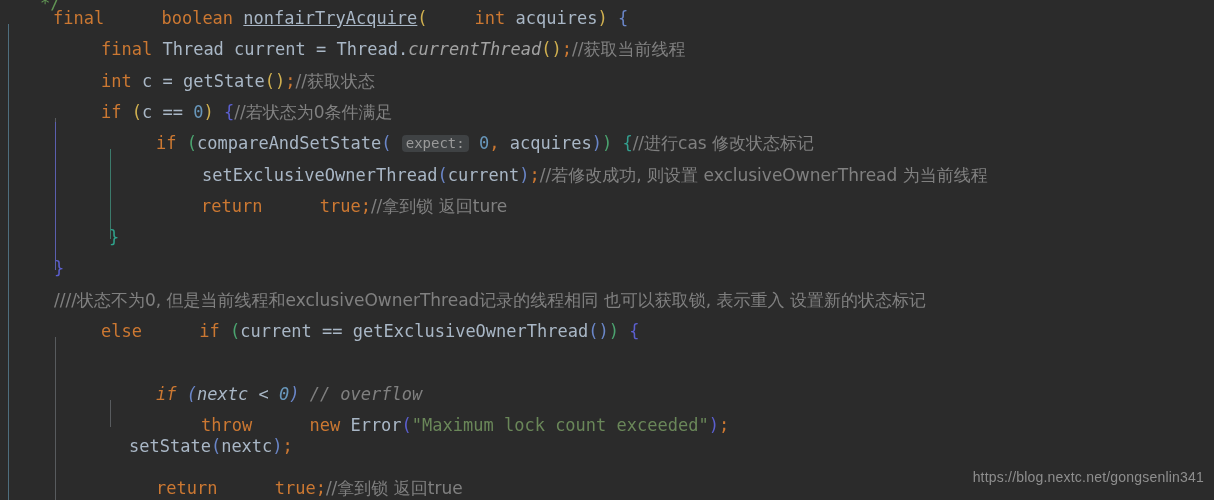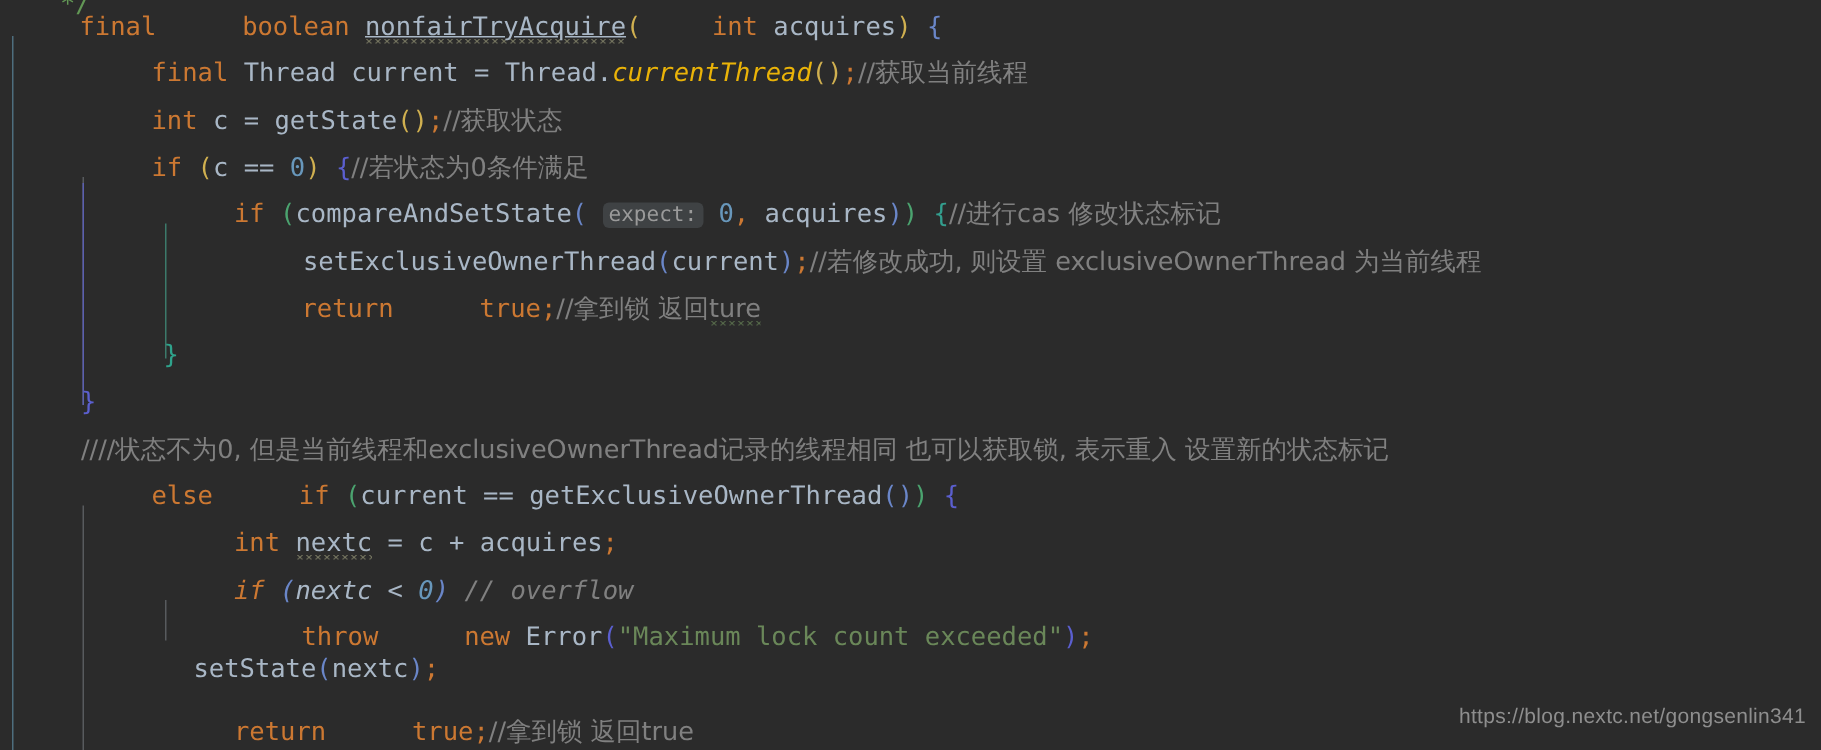--- a/index.html
+++ b/index.html
@@ -42,21 +42,21 @@
   }
   .line .ind { display: inline-block; }
 
   
   .kw       { color: #CC7832; margin-left: 47px; }          
   .def      { color: #A9B7C6; text-align: right; }          
   .fn-u     { color: #A9B7C6; text-decoration: underline; }
   .num      { color: #6897BB; }          
   .str      { color: #6A8759; }          
   .cmt      { color: #808080; }
-  .static   { color: #eab308; font-style: italic; }
+  .static   { color: #a3a3a3; font-style: italic; }
   .semi     { color: #CC7832; }
   .p-yellow { color: #D0B050; }
   .p-green  { color: #4BA36F; }
   .p-blue   { color: #6A86C8; }
   .p-violet { color: #5B5FCF; }
   .p-teal   { color: #339E8E; }
   .br-violet{ color: #5B5FCF; }
   .br-teal  { color: #2FA38C; }
 
   
@@ -145,21 +145,20 @@
   <div class="line" style="top: 189.8px;"><span class="ind" style="width:148px;"></span><span class="kw">return</span><span class="def"> </span><span class="kw">true</span><span class="semi">;</span><span class="cmt cjk"><span class="cmt">//拿到锁 返回<span class="wavy">ture</span></span></span></div>
 
   <div class="line" style="top: 221.1px;"><span class="ind" style="width:103px;"></span><span class="br-teal">}</span></div>
 
   <div class="line" style="top: 252.4px;"><span class="ind" style="width:48px;"></span><span class="br-violet">}</span></div>
 
   <div class="line" style="top: 283.7px;"><span class="ind" style="width:48px;"></span><span class="cmt cjk">////状态不为0, 但是当前线程和exclusiveOwnerThread记录的线程相同 也可以获取锁, 表示重入 设置新的状态标记</span></div>
 
   <div class="line" style="top: 315px;"><span class="ind" style="width:48px;"></span><span class="kw">else</span><span class="def"> </span><span class="kw">if</span><span class="def"> </span><span class="p-green">(</span><span class="def">current</span><span class="def"> == </span><span class="def">getExclusiveOwnerThread</span><span class="p-blue">()</span><span class="p-green">)</span><span class="def"> </span><span class="p-violet">{</span></div>
 
-  <div class="line" style="top: 346.3px;"><span class="ind" style="width:103px;"></span><span class="kw">int</span><span class="def"> </span><span class="def wavy-gray">nextc</span><span class="def"> = </span><span class="def">c</span><span class="def"> + </span><span class="def">acquires</span><span class="semi">;</span></div>
 
   <div class="line" style="top: 377.6px; font-style: italic;"><span class="ind" style="width:103px;"></span><span class="kw">if</span><span class="def"> </span><span class="p-blue">(</span><span class="def">nextc</span><span class="def"> &lt; </span><span class="num">0</span><span class="p-blue">)</span><span class="def"> </span><span class="cmt">// overflow</span></div>
 
   <div class="line" style="top: 408.9px;"><span class="ind" style="width:148px;"></span><span class="kw">throw</span><span class="def"> </span><span class="kw">new</span><span class="def"> </span><span class="def">Error</span><span class="p-violet">(</span><span class="str">"Maximum lock count exceeded"</span><span class="p-violet">)</span><span class="semi">;</span></div>
 
   <div class="line" style="top: 430px; margin-left: 20px;"><span class="ind" style="width:103px;"></span><span class="def">setState</span><span class="p-blue">(</span><span class="def">nextc</span><span class="p-blue">)</span><span class="semi">;</span></div>
 
   <div class="line" style="top: 471.5px;"><span class="ind" style="width:103px;"></span><span class="kw">return</span><span class="def"> </span><span class="kw">true</span><span class="semi">;</span><span class="cmt cjk">//拿到锁 返回true</span></div>
 
   <div id="watermark">https://blog.nextc.net/gongsenlin341</div>

